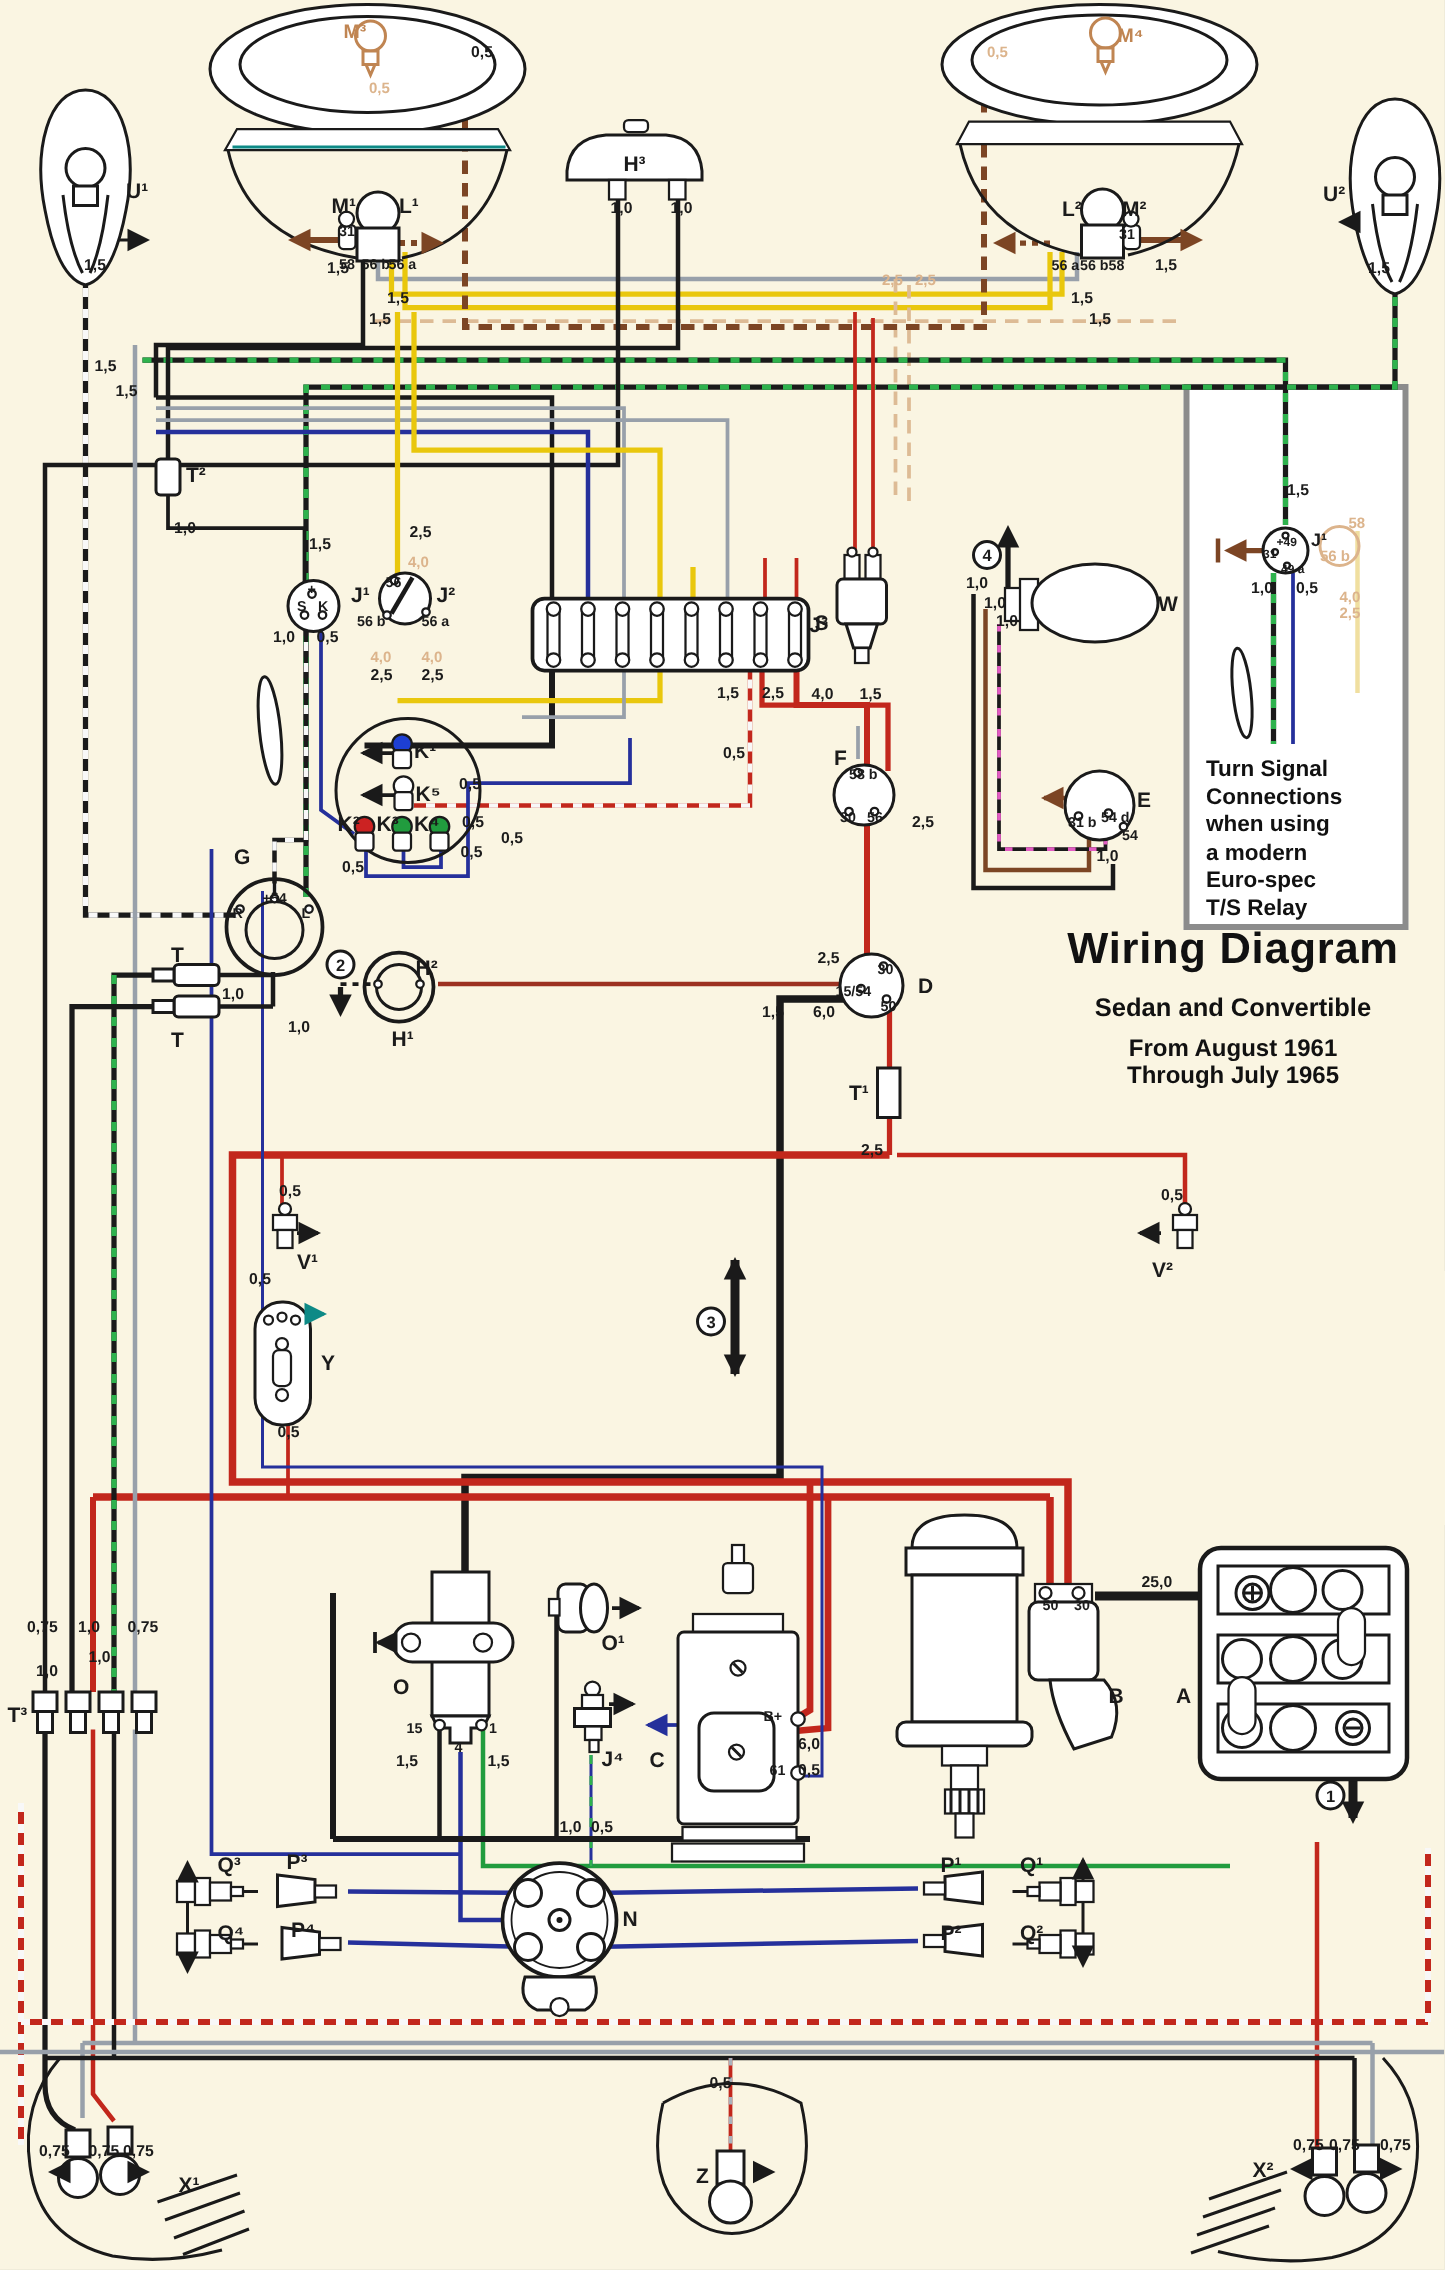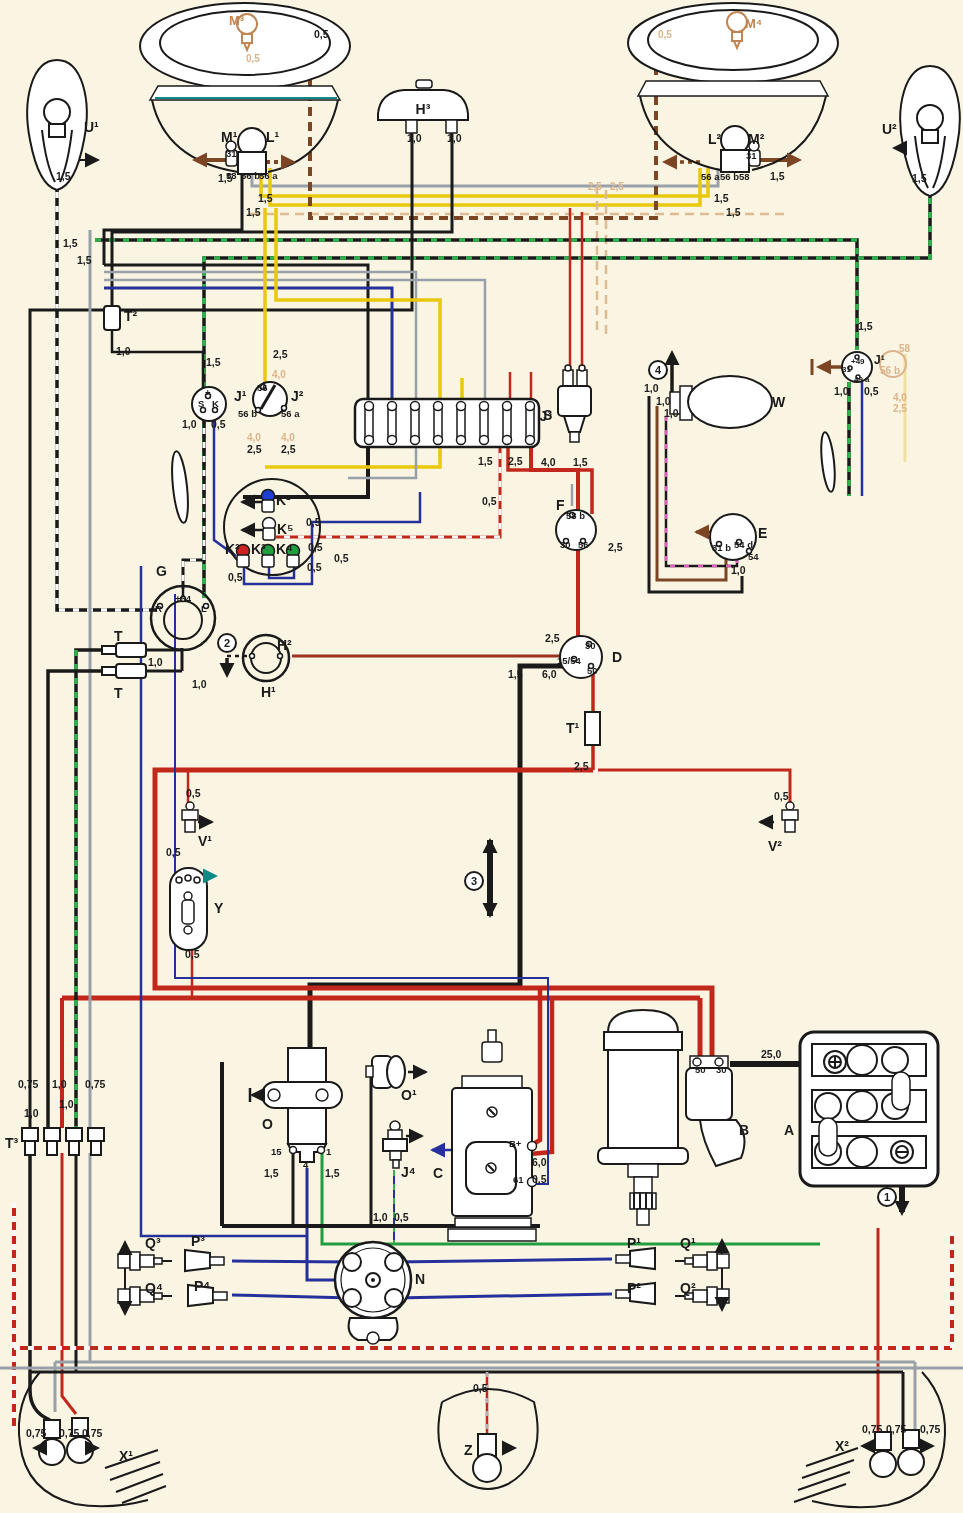--- a/index.html
+++ b/index.html
@@ -36,21 +36,37 @@
   .a-ct{font-size:13px;fill:#c08552}
   .a-t{font-size:9.5px}.a-ts{font-size:8px}
   .a-g{font-size:10.5px}.a-gh{font-size:10px;fill:#dcb48c}
   .cnum{font-size:11px;font-weight:bold;fill:#1b1b1b;text-anchor:middle}
 </style>
 </head>
 <body>
 
 <div class="page">
 
-
+  <div class="inset-box">
+    <div class="inset-text">
+      <div>Turn Signal</div>
+      <div>Connections</div>
+      <div>when using</div>
+      <div>a modern</div>
+      <div>Euro-spec</div>
+      <div>T/S Relay</div>
+    </div>
+  </div>
+
+  <div class="title-block">
+    <div class="title-main">Wiring Diagram</div>
+    <div class="title-sub">Sedan and Convertible</div>
+    <div class="title-from">From August 1961</div>
+    <div class="title-through">Through July 1965</div>
+  </div>
 
   <svg class="diagram" width="963" height="1513" viewBox="0 0 963 1513">
     <defs>
       <path id="ah" d="M0,0 L-15,-7.5 L-15,7.5 Z"></path>
     </defs>
 
     <g>
       <path class="w c-gy w3" d="M252,168 L252,186 L718,186 L718,168"></path>
       <path class="w c-yl w35" d="M261,168 L261,196 L708,196 L708,168"></path>
       <path class="w c-yl w35" d="M270,168 L270,205 L700,205 L700,168"></path>

